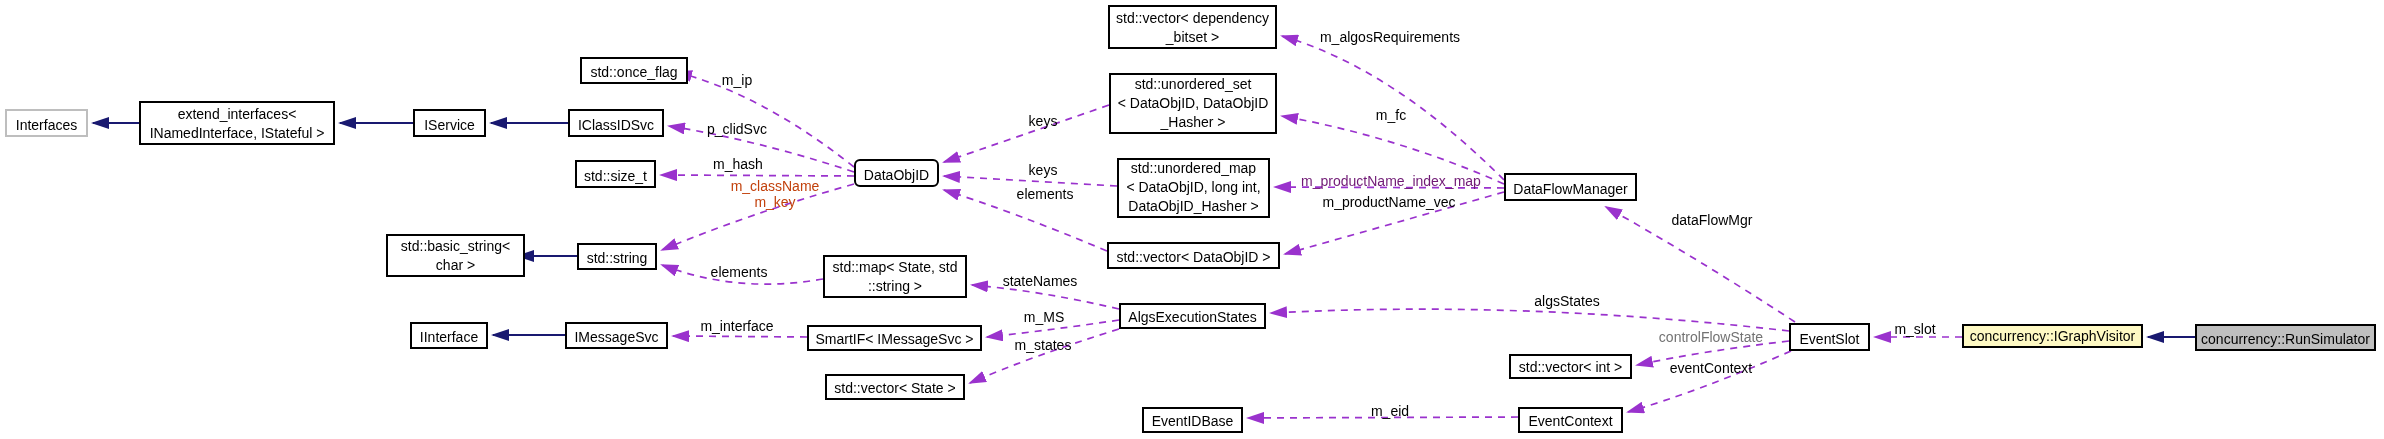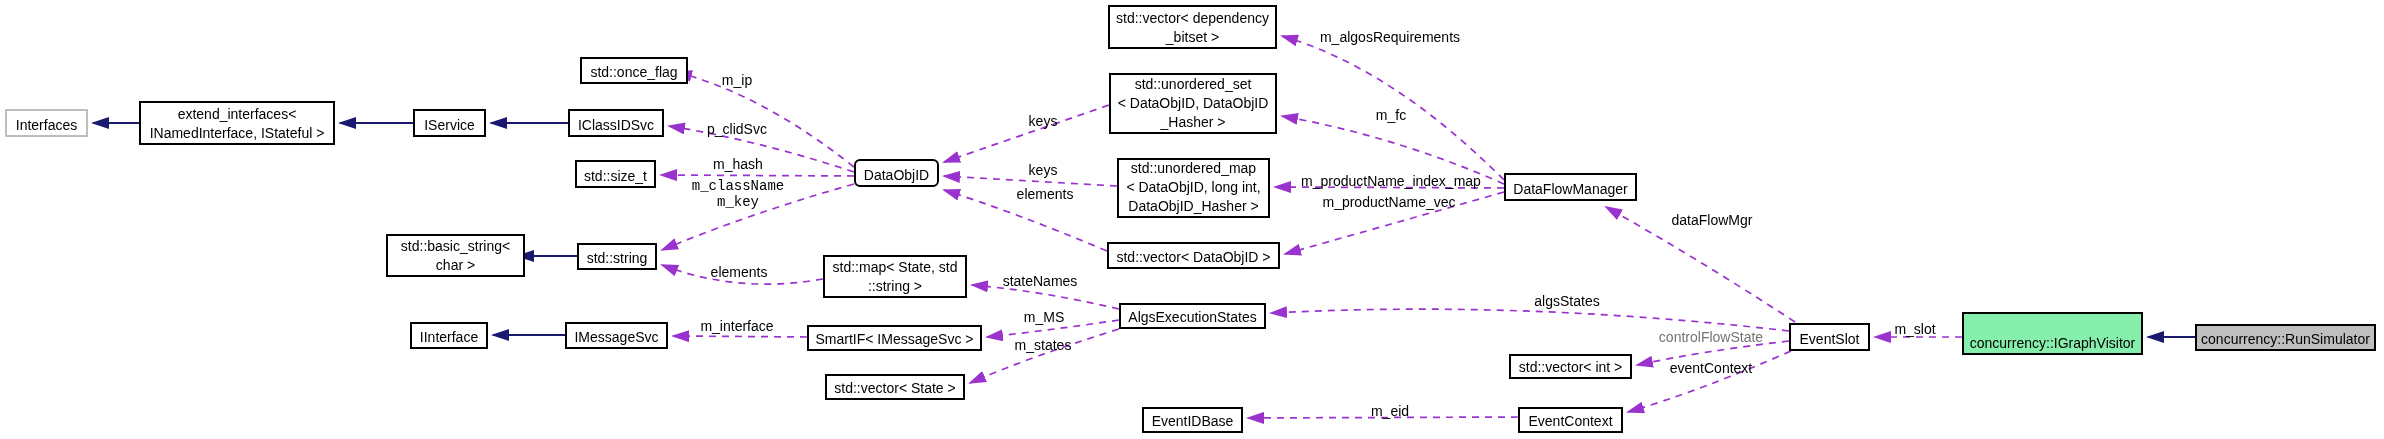--- a/index.html
+++ b/index.html
@@ -155,36 +155,36 @@
     </div>
     <div class="node" style="left: 1142px; top: 407px; width: 101px; height: 26px; border-color: rgb(0, 0, 0); background: rgb(255, 255, 255);">
       <span>EventIDBase</span>
     </div>
     <div class="node" style="left: 1518px; top: 407px; width: 105px; height: 26px; border-color: rgb(0, 0, 0); background: rgb(255, 255, 255);">
       <span>EventContext</span>
     </div>
     <div class="node" style="left: 1789px; top: 323px; width: 81px; height: 28px; border-color: rgb(0, 0, 0); background: rgb(255, 255, 255);">
       <span>EventSlot</span>
     </div>
-    <div class="node" style="left: 1962px; top: 312px; width: 181px; height: 43px; border-color: rgb(0, 0, 0); background: #86efac;">
+    <div class="node" style="left: 1962px; top: 324px; width: 181px; height: 24px; border-color: rgb(0, 0, 0); background: #fef9c3;">
       <span>concurrency::IGraphVisitor</span>
     </div>
     <div class="node" style="left: 2195px; top: 324px; width: 181px; height: 27px; border-color: rgb(0, 0, 0); background: rgb(191, 191, 191);">
       <span>concurrency::RunSimulator</span>
     </div>
     <div class="edge-label" style="left: 737px; top: 80px; color: rgb(0, 0, 0);">
       <span>m_ip</span>
     </div>
     <div class="edge-label" style="left: 737px; top: 129px; color: rgb(0, 0, 0);">
       <span>p_clidSvc</span>
     </div>
     <div class="edge-label" style="left: 738px; top: 164px; color: rgb(0, 0, 0);">
       <span>m_hash</span>
     </div>
-    <div class="edge-label" style="left: 738px; top: 194px; color: #000000; font-family: Liberation Mono, monospace;">
+    <div class="edge-label" style="left: 775px; top: 194px; color: #c2410c;">
       <span>m_className</span>
       <span>m_key</span>
     </div>
     <div class="edge-label" style="left: 739px; top: 272px; color: rgb(0, 0, 0);">
       <span>elements</span>
     </div>
     <div class="edge-label" style="left: 737px; top: 326px; color: rgb(0, 0, 0);">
       <span>m_interface</span>
     </div>
     <div class="edge-label" style="left: 1043px; top: 121px; color: rgb(0, 0, 0);">
@@ -204,21 +204,21 @@
     </div>
     <div class="edge-label" style="left: 1043px; top: 345px; color: rgb(0, 0, 0);">
       <span>m_states</span>
     </div>
     <div class="edge-label" style="left: 1390px; top: 37px; color: rgb(0, 0, 0);">
       <span>m_algosRequirements</span>
     </div>
     <div class="edge-label" style="left: 1391px; top: 115px; color: rgb(0, 0, 0);">
       <span>m_fc</span>
     </div>
-    <div class="edge-label" style="left: 1391px; top: 181px; color: #000000;">
+    <div class="edge-label" style="left: 1391px; top: 181px; color: #701a75;">
       <span>m_productName_index_map</span>
     </div>
     <div class="edge-label" style="left: 1389px; top: 202px; color: rgb(0, 0, 0);">
       <span>m_productName_vec</span>
     </div>
     <div class="edge-label" style="left: 1712px; top: 220px; color: rgb(0, 0, 0);">
       <span>dataFlowMgr</span>
     </div>
     <div class="edge-label" style="left: 1567px; top: 301px; color: rgb(0, 0, 0);">
       <span>algsStates</span>

